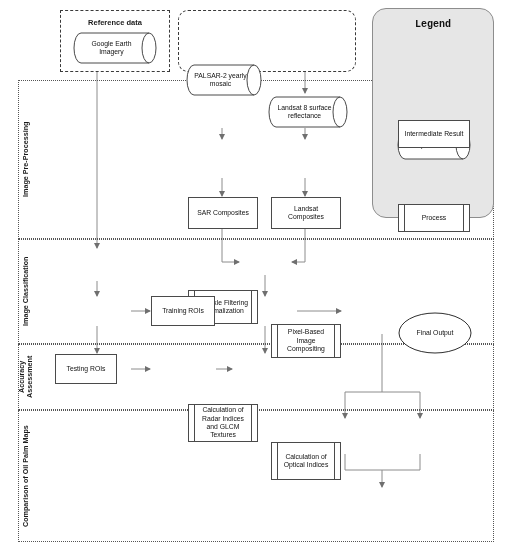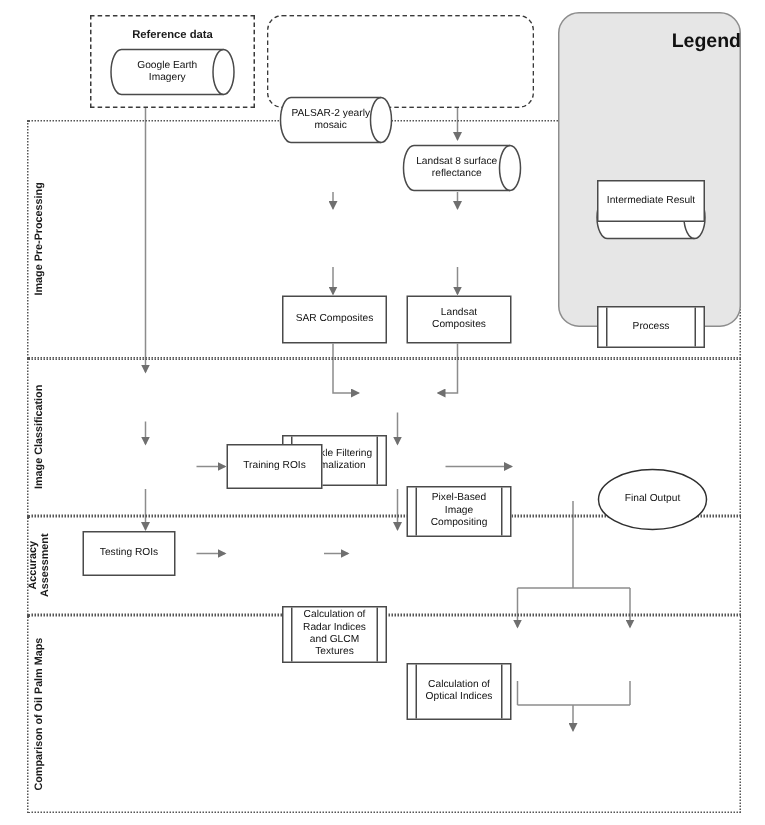--- a/index.html
+++ b/index.html
@@ -33,21 +33,21 @@
     align-items:center;justify-content:center;text-align:center;font-size:6.8px;line-height:1.25;}
 
   
   .ell{position:relative;}
   .ell svg{position:absolute;left:0;top:0;}
   .ell .lbl{position:absolute;inset:0;display:flex;align-items:center;justify-content:center;
     text-align:center;font-size:6.8px;line-height:1.25;padding:0 8px;box-sizing:border-box;}
 
   
   .legend-panel{background:#e6e6e6;border:1px solid #8d8d8d;border-radius:14px;}
-  .legend-title{position:absolute;left:0;right:0;text-align:right;font-size:13px;font-weight:bold;}
+  .legend-title{position:absolute;left:0;right:0;text-align:center;font-size:10px;font-weight:bold;font-family:Liberation Mono, monospace;}
 
   
   #wires{position:absolute;left:0;top:0;width:510px;height:550px;pointer-events:none;}
 </style>
 </head>
 <body>
 
 <div id="root">
 
   <svg id="wires" viewBox="0 0 510 550">

